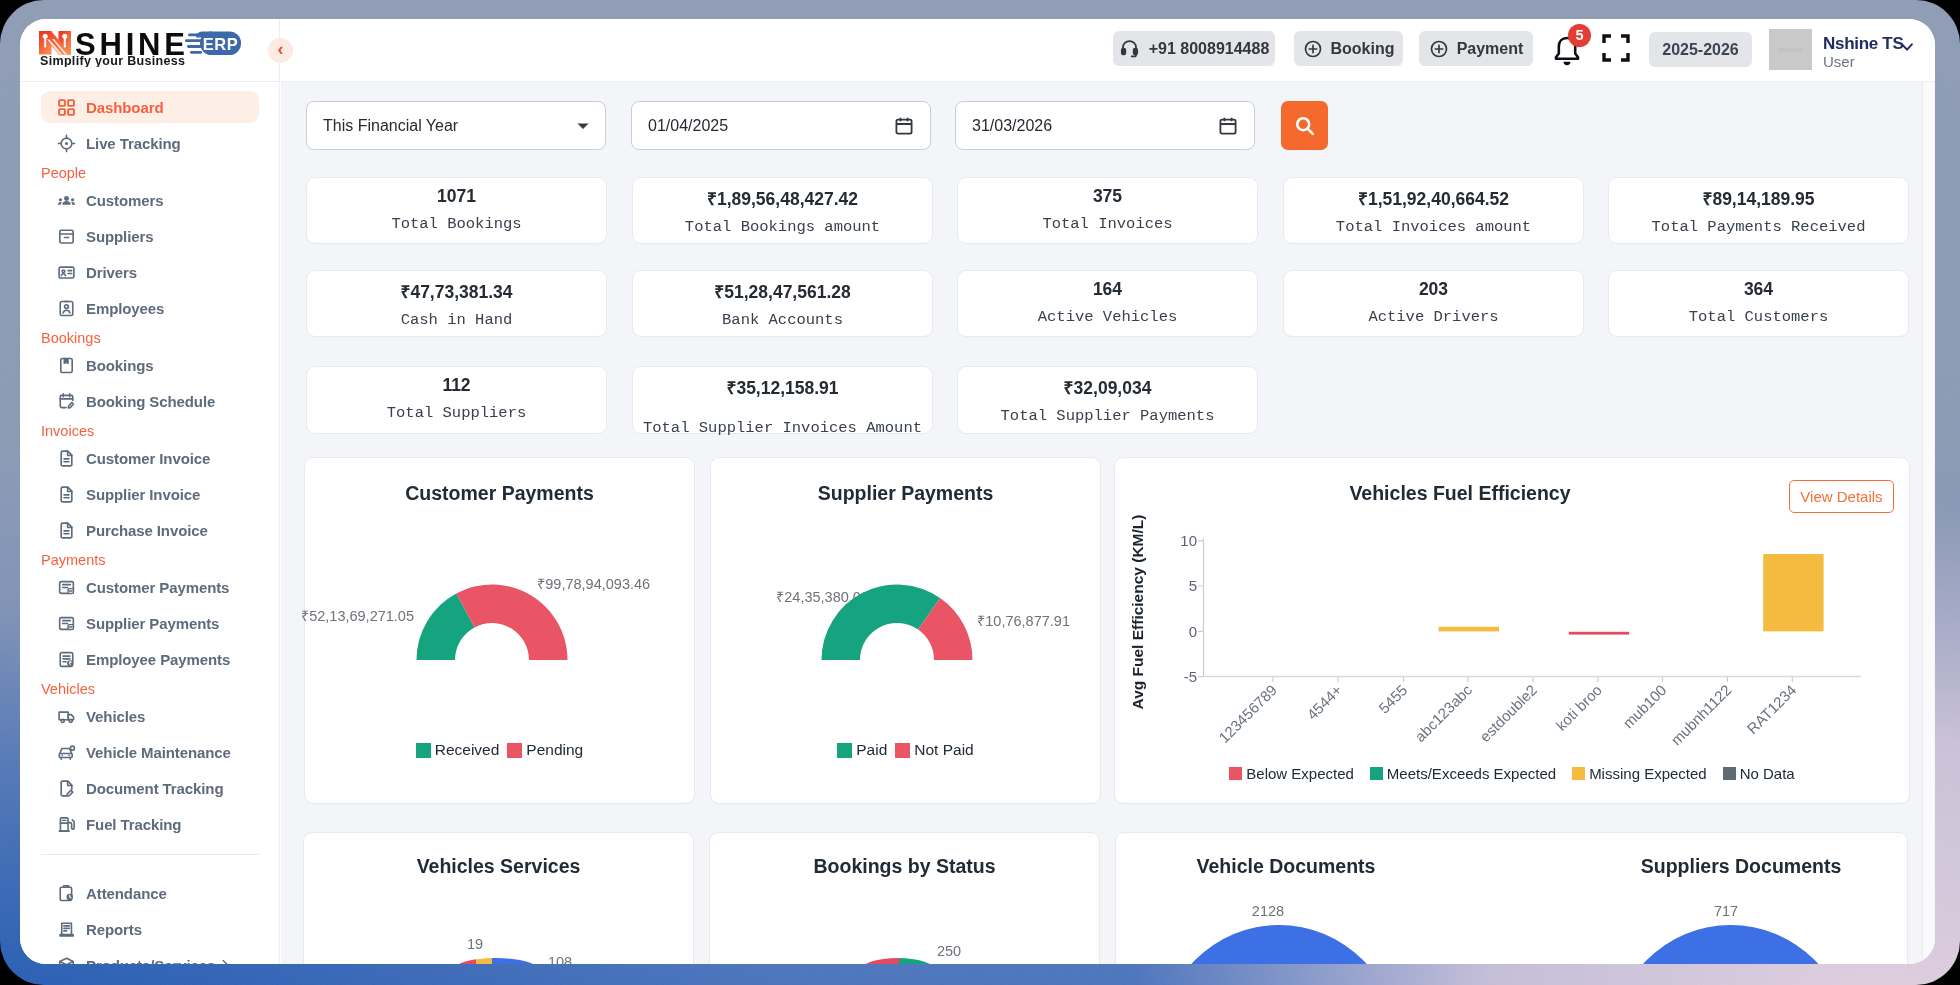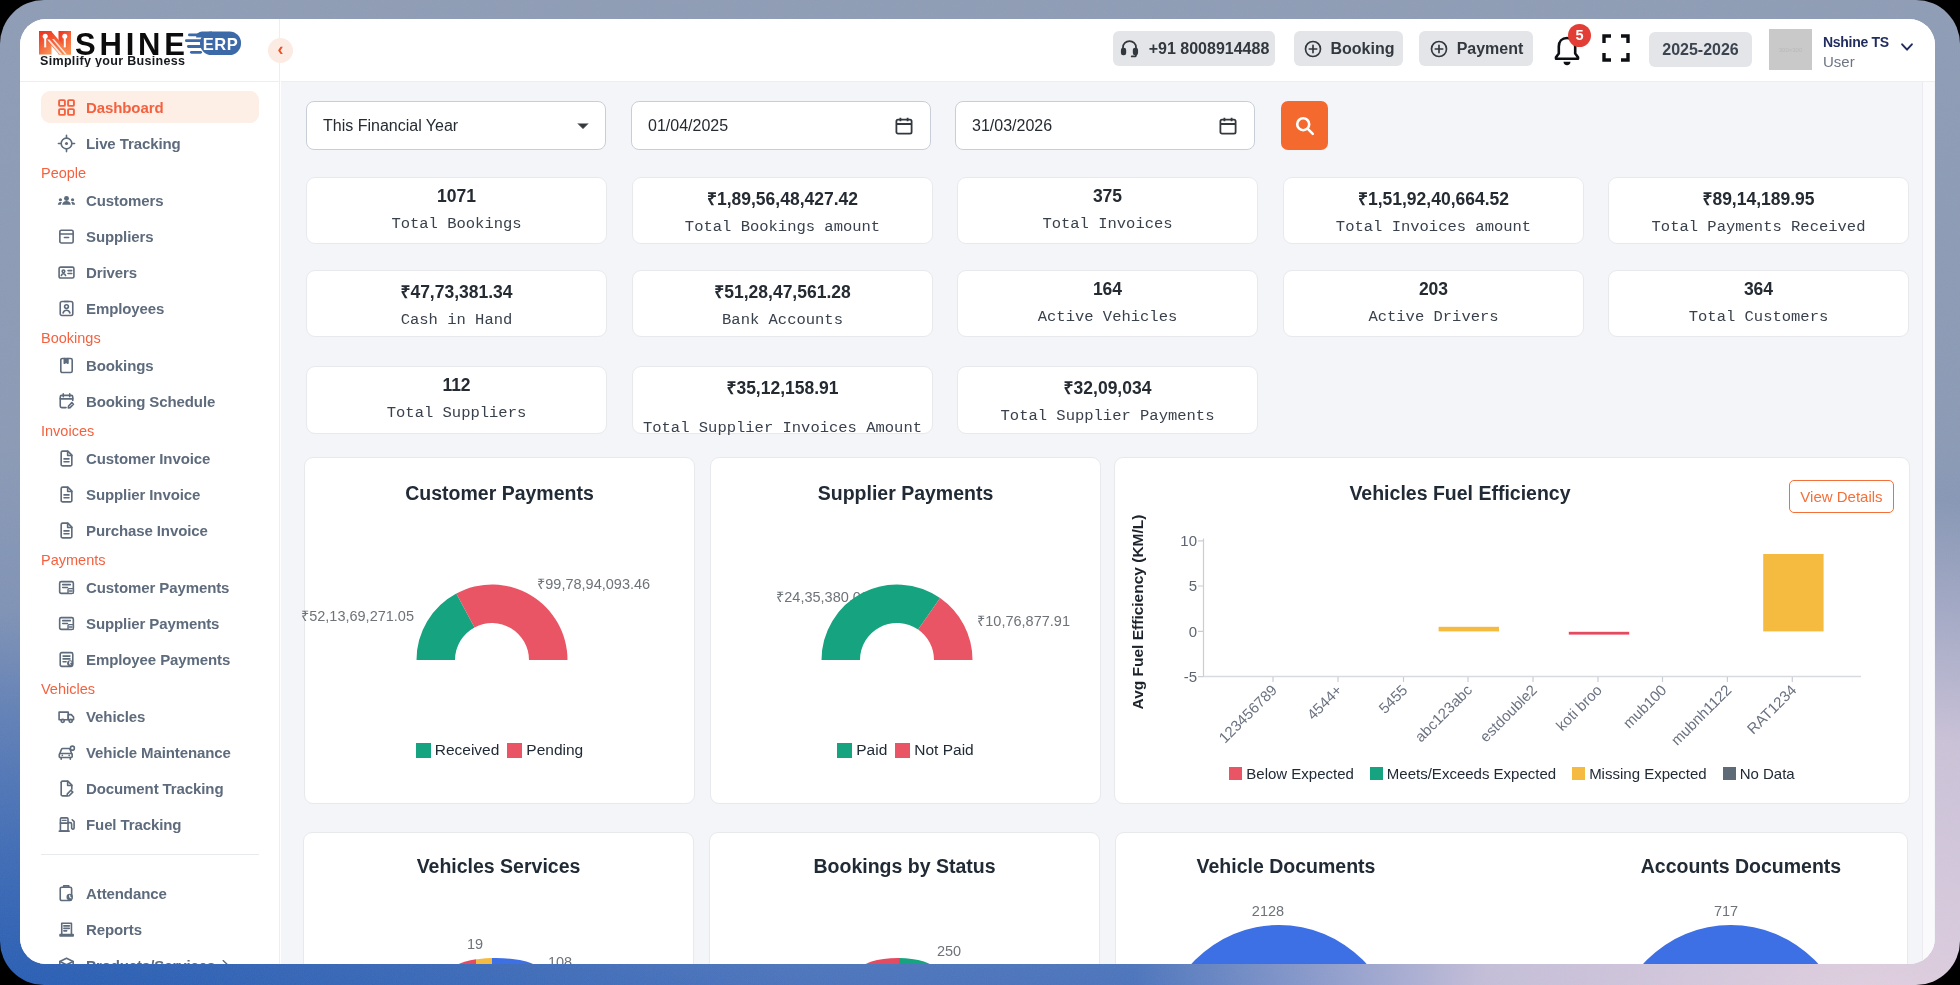--- a/index.html
+++ b/index.html
@@ -299,21 +299,21 @@
         <path d="M11.5 26.8h7c0 2-1.5 3.4-3.5 3.4s-3.5-1.4-3.5-3.4z" fill="#0c0f14"></path>
       </svg>
     <div style="position:absolute;left:1548px;top:5px;width:23px;height:23px;border-radius:50%;background:#e33e36;color:#fff;font-size:14.5px;font-weight:bold;text-align:center;line-height:23px">5</div>
     <svg style="position:absolute;left:1582px;top:15px" width="28" height="28" viewBox="0 0 28 28">
         <g fill="none" stroke="#0c0f14" stroke-width="3.4">
           <path d="M2 9V2h7M19 2h7v7M26 19v7h-7M9 26H2v-7"></path>
         </g>
       </svg>
     <div class="tbtn" style="left:1629px;width:103px;top:13px;height:35px;font-size:16px;color:#3c4450">2025-2026</div>
     <div style="position:absolute;left:1749px;top:10px;width:43px;height:41px;background:#c9c9c9;color:#9b9b9b;font-size:6px;display:flex;align-items:center;justify-content:center;color:#b9b9b9">300×300</div>
-    <div style="position:absolute;left:1803px;top:15px;font-size:14px;letter-spacing:-0.3px;font-weight:bold;color:#222d5f">Nshine TS</div>
+    <div style="position:absolute;left:1803px;top:15px;font-size:17px;letter-spacing:-0.3px;font-weight:bold;color:#222d5f">Nshine TS</div>
     <svg style="position:absolute;left:1879px;top:20px" width="16" height="16" viewBox="0 0 18 18">
         <path d="M3.5 6l5.5 6 5.5-6" fill="none" stroke="#222d5f" stroke-width="2.2" stroke-linecap="round" stroke-linejoin="round"></path>
       </svg>
     <div style="position:absolute;left:1803px;top:34px;font-size:15px;color:#6d7585">User</div>
   </div>
 
   <div class="content"></div>
   <div id="main">
 
     <div class="inp" style="left:286px;width:300px;justify-content:space-between">This Financial Year<svg width="12" height="8" viewBox="0 0 12 8">
@@ -420,21 +420,21 @@
     </div>
 
     <div class="card" style="left:283px;top:813px;width:391px;height:200px">
       <div class="ctitle" style="top:22px">Vehicles Services</div>
     </div>
     <div class="card" style="left:689px;top:813px;width:391px;height:200px">
       <div class="ctitle" style="top:22px">Bookings by Status</div>
     </div>
     <div class="card" style="left:1095px;top:813px;width:793px;height:200px">
       <div class="abs" style="left:0px;top:22px;width:340px;text-align:center;font-size:19.5px;font-weight:bold;color:#212b36">Vehicle Documents</div>
-      <div class="abs" style="left:455px;top:22px;width:340px;text-align:center;font-size:19.5px;font-weight:bold;color:#212b36">Accounts Documents</div>
+      <div class="abs" style="left:455px;top:22px;width:340px;text-align:center;font-size:19.5px;font-weight:bold;color:#212b36">Suppliers Documents</div>
     </div>
 
     <div class="glabel" style="left:250px;top:586px;width:144px;text-align:right">₹52,13,69,271.05</div>
     <div class="glabel" style="left:517px;top:554px">₹99,78,94,093.46</div>
     <div class="glabel" style="left:756px;top:567px">₹24,35,380.00</div>
     <div class="glabel" style="left:957px;top:591px">₹10,76,877.91</div>
 
     <div class="glabel" style="left:441px;top:917px;width:28px;text-align:center">19</div>
     <div class="glabel" style="left:514px;top:935px;width:52px;text-align:center">108</div>
     <div class="glabel" style="left:903px;top:924px;width:52px;text-align:center">250</div>

